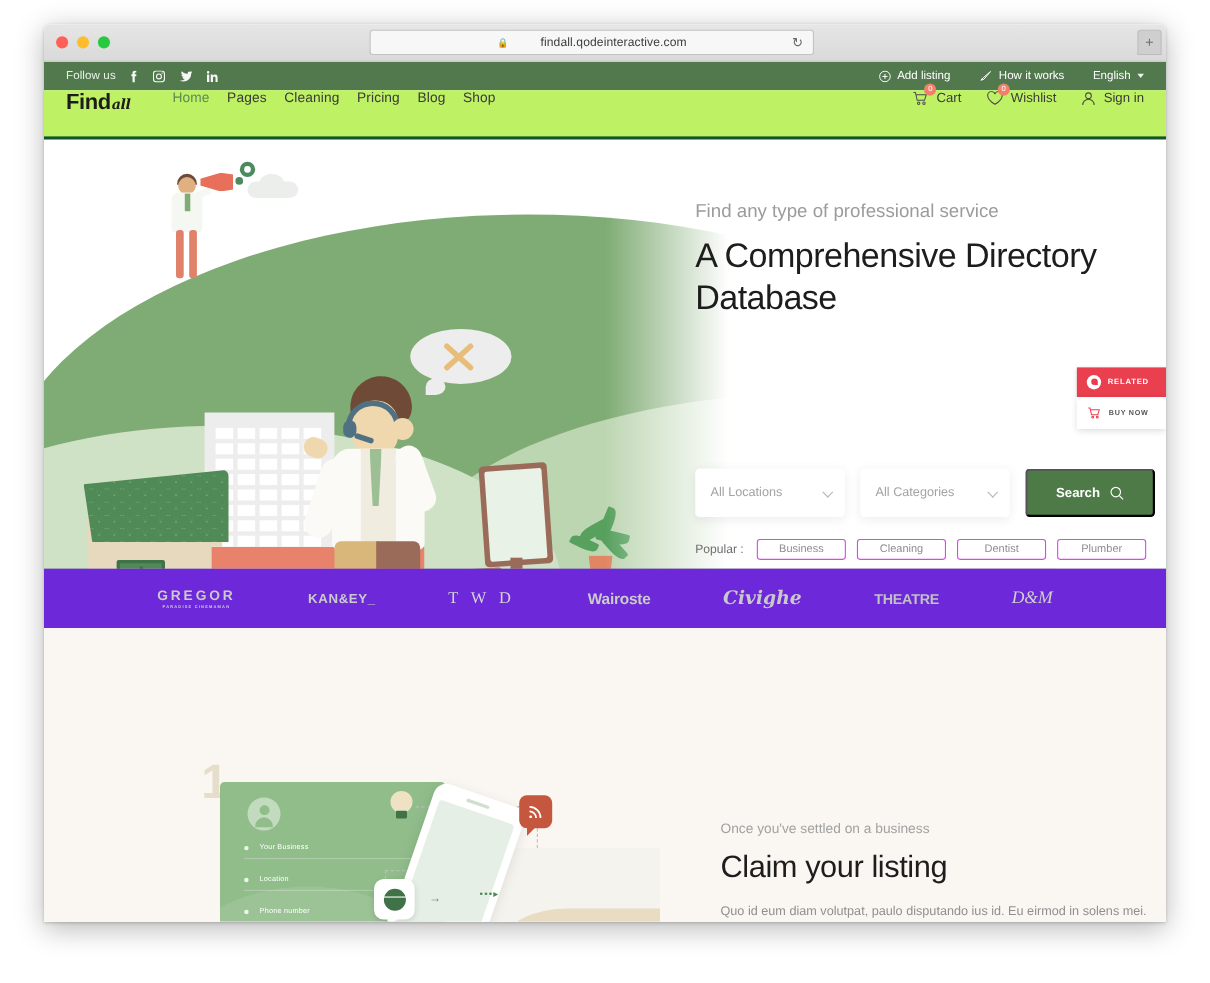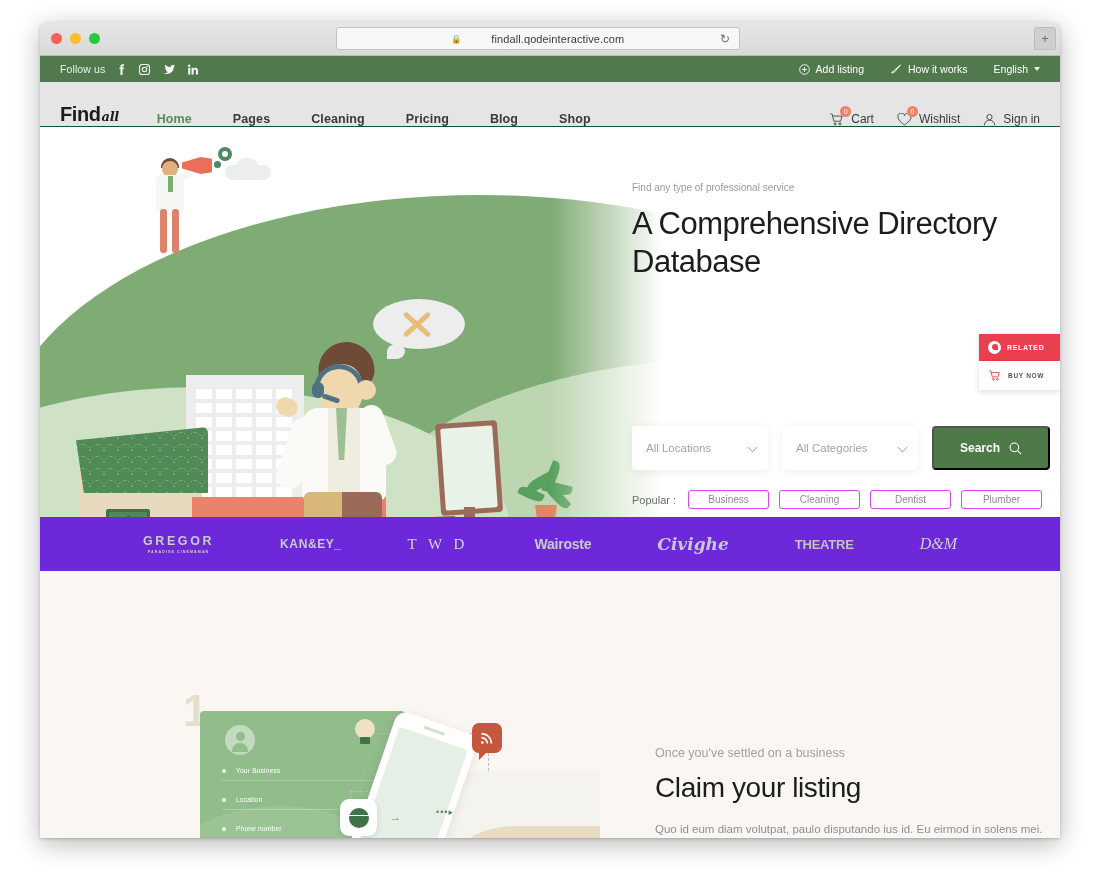--- a/index.html
+++ b/index.html
@@ -82,36 +82,36 @@
   .social svg { display: block; fill: #ffffff; opacity: .95; }
   #topbar .right { margin-left: auto; display: flex; align-items: center; gap: 26px; }
   .top-link { display: flex; align-items: center; gap: 6px; color: #ffffff; font-size: 10.5px; }
   .top-link svg { display: block; stroke: #ffffff; fill: none; }
   .lang { display: flex; align-items: center; gap: 6px; font-size: 10.5px; }
   .caret-d { width: 0;height:0;border-left:3.5px solid transparent;border-right:3.5px solid transparent;border-top:4px solid #ffffff; opacity:.9; }
 
   
   #header {
     height: 45px;
-    background: #e5e5e5;
-    display: flex; align-items: flex-end;
+    background: #bef264;
+    display: flex; align-items: flex-start;
     padding: 0 20px;
-    border-bottom: 1px solid #14532d;
+    border-bottom: 3px solid #14532d;
   }
   .logo {
     font-size: 20px; font-weight: 700; color: #1c1c1c;
     letter-spacing: -0.4px; margin-right: 38px;
     display:flex; align-items: baseline;
   }
   .logo .script {
     font-family: "DejaVu Serif", serif;
     font-style: italic; font-weight: 600;
     font-size: 13px; margin-left: 1px;
   }
-  #mainnav { display: flex; align-items: center; gap: 41px; font-weight: bold; }
+  #mainnav { display: flex; align-items: center; gap: 16px; }
   .nav-item { font-size: 12.5px; color: #3a3a3a; letter-spacing: .1px; }
   .nav-item.active { color: #5d8a57; }
   #header .right { margin-left: auto; display: flex; align-items: center; gap: 23px; }
   .hdr-link { display: flex; align-items: center; gap: 7px; font-size: 12px; color: #3a3a3a; position: relative; }
   .hdr-link svg { display: block; stroke: #4a4a4a; fill: none; }
   .badge {
     position: absolute; left: 10px; top: -6px;
     min-width: 11px; height: 11px; padding: 0 2px;
     border-radius: 50%;
     background: #f0806a; color: #fff;
@@ -244,21 +244,21 @@
   .leaf.l3{left:502px;top:356px;width:30px;height:11px;transform:rotate(14deg);}
   .leaf.l4{left:478px;top:362px;width:26px;height:10px;transform:rotate(26deg);}
   .leaf.l5{left:506px;top:366px;width:26px;height:10px;transform:rotate(48deg);}
 
   .sprig { position:absolute; }
   .sprig.p1{left:118px;top:448px;}
   .sprig.p2{left:392px;top:452px;}
 
   
   .hero-content { position:absolute; left:592px; top:55px; width:420px; }
-  .hero-sub { font-size:10px; color:#9b9b9b; margin-bottom:12px; }
+  .hero-sub { font-size:17px; color:#9b9b9b; margin-bottom:12px; }
   .hero-title { font-size:31px; line-height:1.21; color:#1d1d1d; font-weight:400; letter-spacing:-0.5px; }
 
   .searchform { position:absolute; left:592px; top:299px; display:flex; gap:14px; }
   .sel {
     position:relative;
     width:136px; height:44px; background:#ffffff; border-radius:4px;
     box-shadow: 0 2px 10px rgba(0,0,0,0.07);
     display:flex; align-items:center; padding:0 14px;
     font-size:11.5px; color:#a3a3a3;
   }

